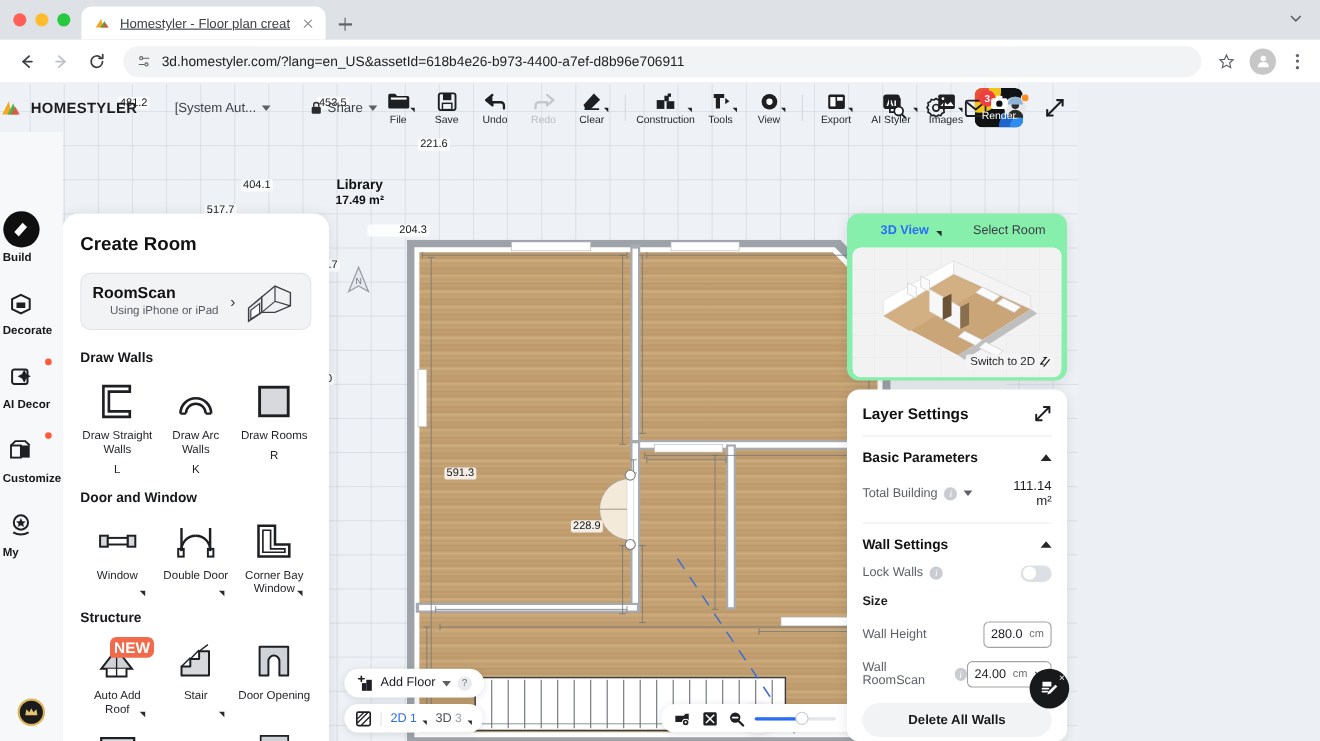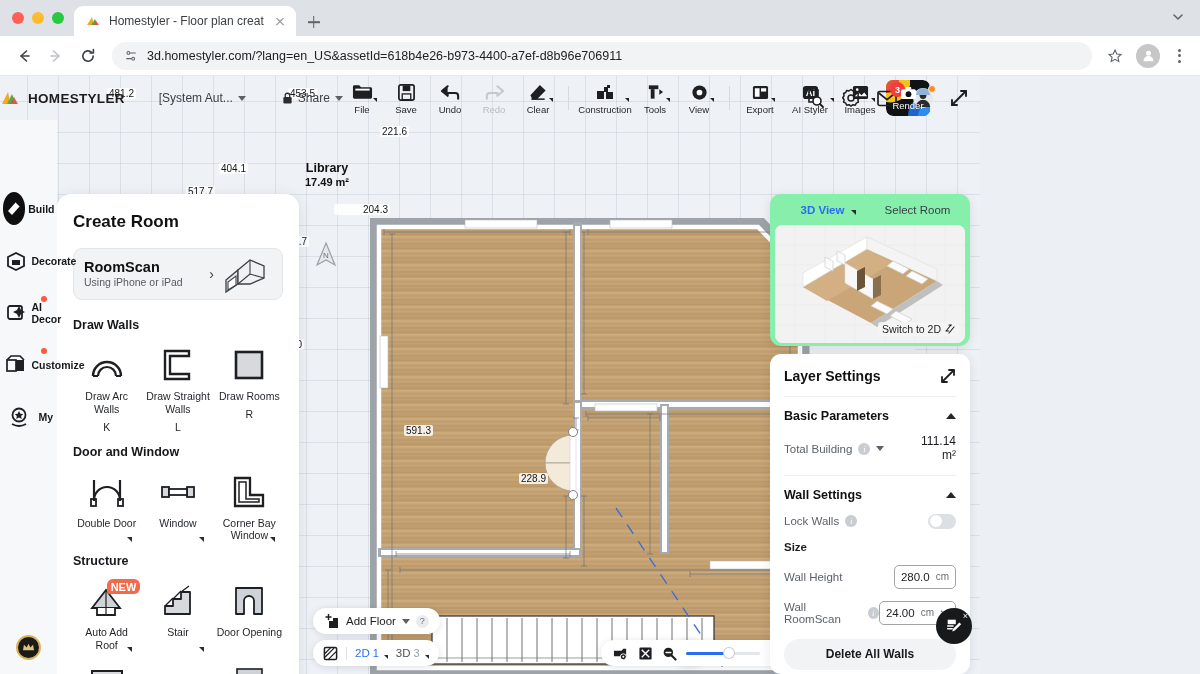--- a/index.html
+++ b/index.html
@@ -17,21 +17,21 @@
   }
   .traffic { display: flex; gap: 8px; align-items: center; height: 36px; padding-right: 10px; }
   .dot { width: 12px; height: 12px; border-radius: 50%; }
   .dot.r { background: #ff5f57; } .dot.y { background: #febc2e; } .dot.g { background: #28c840; }
   .tab {
     height: 30px; min-width: 200px; max-width: 230px; background: #fff;
     border-radius: 9px 9px 0 0; display: flex; align-items: center;
     padding: 0 8px 0 11px; gap: 8px; font-size: 12px; color: #3c4043;
   }
   .tab-favicon { width: 16px; height: 16px; flex: 0 0 16px; position: relative; }
-  .tab-title { flex: 1; overflow: hidden; white-space: nowrap; text-overflow: clip; font-size: 12px; }
+  .tab-title { flex: 1; overflow: hidden; white-space: nowrap; text-overflow: clip; font-size: 12px; text-decoration: underline; }
   .tab-close { width: 16px; height: 16px; flex: 0 0 16px; position: relative; opacity: .75; }
   .tab-close::before, .tab-close::after {
     content: ""; position: absolute; left: 3px; top: 7.5px; width: 10px; height: 1.4px;
     background: #5f6368;
   }
   .tab-close::before { transform: rotate(45deg); }
   .tab-close::after { transform: rotate(-45deg); }
   .new-tab { width: 28px; height: 28px; position: relative; margin-left: 4px; }
   .new-tab::before, .new-tab::after {
     content: ""; position: absolute; background: #5f6368; left: 50%; top: 50%;
@@ -119,21 +119,21 @@
     display: flex; align-items: center; justify-content: center; font-weight: 700;
   }
   .odot { position: absolute; top: -2px; right: -2px; width: 8px; height: 8px; border-radius: 50%; background: #ff8a1f; border: 1.5px solid #eef1f4; }
 
   
   .rail {
     position: absolute; left: 0; top: 44px; bottom: 0; width: 57px;
     background: #f7f8f9; z-index: 25; padding-top: 72px;
     display: flex; flex-direction: column; align-items: center; gap: 19px;
   }
-  .rail-item { width: 52px; display: flex; flex-direction: row; align-items: center; gap: 3px; position: relative; }
+  .rail-item { width: 52px; display: flex; flex-direction: column; gap: 3px; position: relative; }
   .rail-ic { width: 33px; height: 33px; border-radius: 50%; display: flex; align-items: center; justify-content: center; position: relative; }
   .rail-ic.active { background: #0f0f10; }
   .rail-lb { font-size: 10.5px; font-weight: 700; color: #17181a; }
   .rail-dot { position: absolute; right: 8px; top: 0; width: 6px; height: 6px; border-radius: 50%; background: #ff5a3c; }
   .crown {
     position: absolute; left: 16px; bottom: 14px; width: 25px; height: 25px; border-radius: 50%;
     background: #1b1b1b; border: 2px solid #d9b45a; display: flex; align-items: center; justify-content: center;
   }
 
   
@@ -143,33 +143,33 @@
     box-shadow: 0 2px 14px rgba(20,30,50,.10);
     padding: 18px 16px 10px 16px; overflow: hidden;
   }
   .panel-title { font-size: 17px; font-weight: 700; color: #111; margin-bottom: 16px; }
   .roomscan {
     height: 52px; background: #f2f3f5; border: 1px solid #e2e4e8; border-radius: 9px;
     display: flex; align-items: center; padding: 0 10px; position: relative; margin-bottom: 18px;
   }
   .roomscan .txt { flex: 1; }
   .roomscan .t1 { font-size: 14.5px; font-weight: 700; color: #111; line-height: 1.15; }
-  .roomscan .t2 { font-size: 10.5px; color: #555a61; line-height: 1.3; }
+  .roomscan .t2 { font-size: 10.5px; color: #555a61; line-height: 1.3; margin-left: 16px; }
   .roomscan .arrow { font-size: 14px; color: #3a3d42; margin-right: 6px; }
   .sec-title { font-size: 12.5px; font-weight: 700; color: #16181b; margin: 4px 0 9px; }
   .grid3 { display: grid; grid-template-columns: repeat(3, 1fr); gap: 4px; margin-bottom: 10px; }
   .gitem { display: flex; flex-direction: column; align-items: center; gap: 5px; padding: 4px 0 2px; position: relative; }
   .gicon { height: 40px; display: flex; align-items: center; justify-content: center; position: relative; }
   .glabel { font-size: 10.5px; color: #1f2226; text-align: center; line-height: 1.22; }
   .gkey { font-size: 10.5px; color: #1f2226; }
   .gcorner { position: absolute; right: 8px; bottom: 2px; width: 0; height: 0;
     border-left: 5px solid transparent; border-top: 5px solid #2a2c2f; }
   .new-badge {
     position: absolute; right: 0px; top: 2px; background: #f06a4b; color: #fff;
-    font-size: 11px; font-weight: 700; padding: 1.5px 4px; border-radius: 6px 6px 6px 2px;
+    font-size: 14px; font-weight: 700; padding: 1.5px 4px; border-radius: 6px 6px 6px 2px;
   }
 
   
   .plan { position: absolute; left: 370px; top: 142px; width: 550px; height: 460px; }
   .dim {
     position: absolute; font-size: 10px; color: #15171a; background: rgba(255,255,255,.82);
     padding: 0 2px; border-radius: 2px; white-space: nowrap;
   }
   .roomlab { position: absolute; text-align: center; color: #111; }
   .roomlab .nm { font-size: 12.5px; font-weight: 700; line-height: 1.2; }
@@ -780,74 +780,74 @@
           <path d="M8 28 L8 36 L16 31 L16 22 Z" fill="#fff" stroke="#3c4046" stroke-width="1.1"></path>
         </svg>
       </span>
     </div>
 
     <div class="sec-title">Draw Walls</div>
     <div class="grid3">
       <div class="gitem">
         <span class="gicon">
           <svg width="38" height="34" viewBox="0 0 38 34">
+              <path d="M30 3 H6 V31 H30 V26 H11 V8 H30 Z" fill="#fff" stroke="#1d1f22" stroke-width="2.4"></path>
+            </svg>
+        </span>
+        <span class="glabel">Draw Straight Walls</span>
+        <span class="gkey">L</span>
+      </div>
+      <div class="gitem">
+        <span class="gicon">
+          <svg width="38" height="34" viewBox="0 0 38 34">
               <path d="M5 28 A14 14 0 0 1 33 28" fill="none" stroke="#1d1f22" stroke-width="2.4"></path>
               <path d="M10 28 A9 9 0 0 1 28 28" fill="none" stroke="#1d1f22" stroke-width="2.2"></path>
               <path d="M5 28 h5 M28 28 h5" stroke="#1d1f22" stroke-width="2.2"></path>
             </svg>
         </span>
         <span class="glabel">Draw Arc Walls</span>
         <span class="gkey">K</span>
-      </div>
-      <div class="gitem">
-        <span class="gicon">
-          <svg width="38" height="34" viewBox="0 0 38 34">
-              <path d="M30 3 H6 V31 H30 V26 H11 V8 H30 Z" fill="#fff" stroke="#1d1f22" stroke-width="2.4"></path>
-            </svg>
-        </span>
-        <span class="glabel">Draw Straight Walls</span>
-        <span class="gkey">L</span>
       </div>
       <div class="gitem">
         <span class="gicon">
           <svg width="34" height="34" viewBox="0 0 34 34">
               <rect x="4" y="4" width="26" height="26" fill="#d7d9dc" stroke="#1d1f22" stroke-width="2.6"></rect>
             </svg>
         </span>
         <span class="glabel">Draw Rooms</span>
         <span class="gkey">R</span>
       </div>
     </div>
 
     <div class="sec-title">Door and Window</div>
     <div class="grid3">
+      <div class="gitem">
+        <span class="gicon">
+          <svg width="40" height="34" viewBox="0 0 40 34">
+              <rect x="4" y="12" width="7" height="10" fill="#d7d9dc" stroke="#1d1f22" stroke-width="1.8"></rect>
+              <rect x="29" y="12" width="7" height="10" fill="#d7d9dc" stroke="#1d1f22" stroke-width="1.8"></rect>
+              <rect x="11" y="14" width="18" height="6" fill="#fff" stroke="#1d1f22" stroke-width="1.8"></rect>
+            </svg>
+        </span>
+        <span class="gcorner"></span>
+        <span class="glabel">Window</span>
+      </div>
       <div class="gitem">
         <span class="gicon">
           <svg width="40" height="34" viewBox="0 0 40 34">
               <rect x="4" y="24" width="5" height="7" fill="#fff" stroke="#1d1f22" stroke-width="1.8"></rect>
               <rect x="31" y="24" width="5" height="7" fill="#fff" stroke="#1d1f22" stroke-width="1.8"></rect>
               <path d="M7 26 A13 13 0 0 1 20 12" fill="none" stroke="#1d1f22" stroke-width="2.2"></path>
               <path d="M33 26 A13 13 0 0 0 20 12" fill="none" stroke="#1d1f22" stroke-width="2.2"></path>
               <line x1="7" y1="26" x2="7" y2="5" stroke="#1d1f22" stroke-width="2.2"></line>
               <line x1="33" y1="26" x2="33" y2="5" stroke="#1d1f22" stroke-width="2.2"></line>
             </svg>
         </span>
         <span class="gcorner"></span>
         <span class="glabel">Double Door</span>
-      </div>
-      <div class="gitem">
-        <span class="gicon">
-          <svg width="40" height="34" viewBox="0 0 40 34">
-              <rect x="4" y="12" width="7" height="10" fill="#d7d9dc" stroke="#1d1f22" stroke-width="1.8"></rect>
-              <rect x="29" y="12" width="7" height="10" fill="#d7d9dc" stroke="#1d1f22" stroke-width="1.8"></rect>
-              <rect x="11" y="14" width="18" height="6" fill="#fff" stroke="#1d1f22" stroke-width="1.8"></rect>
-            </svg>
-        </span>
-        <span class="gcorner"></span>
-        <span class="glabel">Window</span>
       </div>
       <div class="gitem">
         <span class="gicon">
           <svg width="38" height="34" viewBox="0 0 38 34">
               <path d="M5 3 H20 V20 H33 V31 H5 Z" fill="#fff" stroke="#1d1f22" stroke-width="2.3"></path>
               <path d="M9 7 H16 V24 H29 V27 H9 Z" fill="#fff" stroke="#1d1f22" stroke-width="1.5"></path>
             </svg>
         </span>
         <span class="gcorner"></span>
         <span class="glabel">Corner Bay Window</span>

